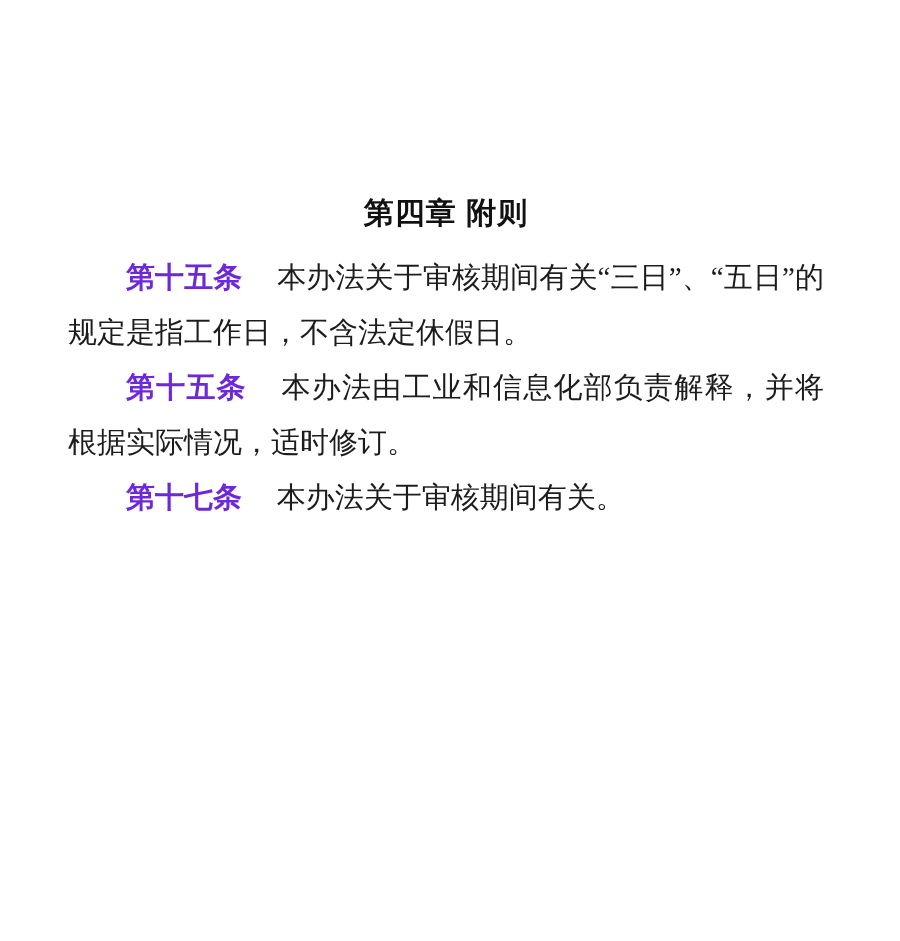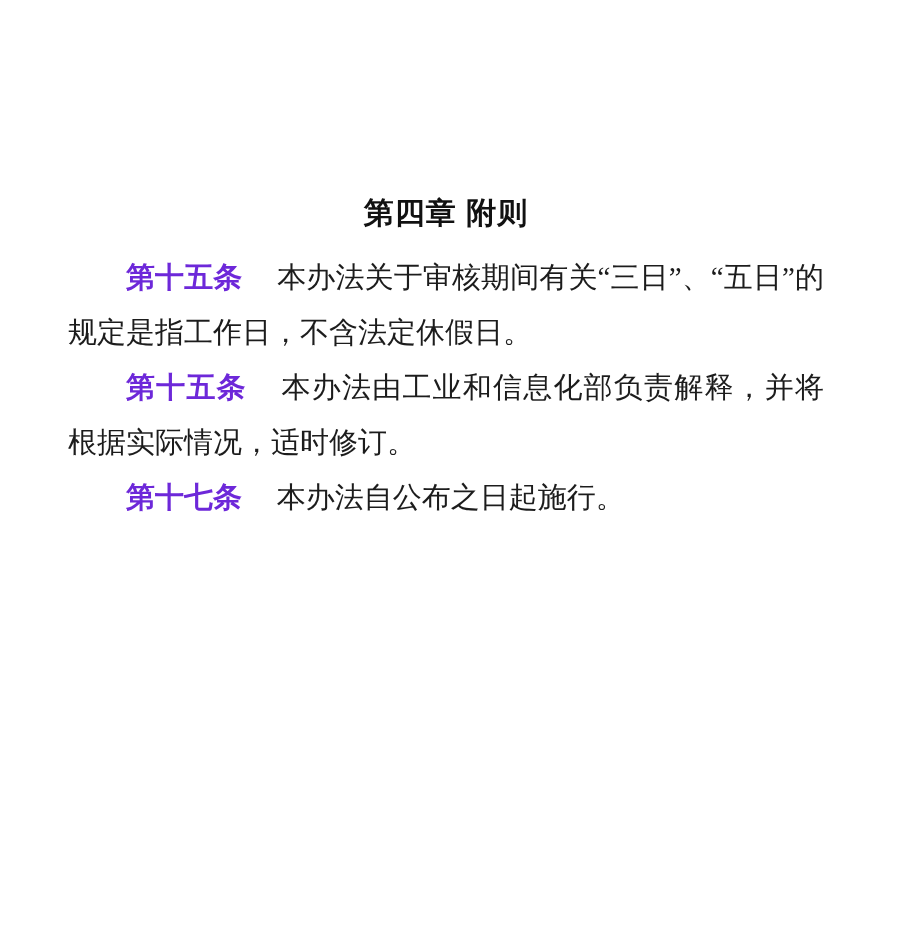--- a/index.html
+++ b/index.html
@@ -67,19 +67,19 @@
 
     <p class="article">
       <b class="article-number">第十五条</b><span>本办法关于审核期间有关“三日”、“五日”的规定是指工作日，不含法定休假日。</span>
     </p>
 
     <p class="article">
       <b class="article-number">第十五条</b><span>本办法由工业和信息化部负责解释，并将根据实际情况，适时修订。</span>
     </p>
 
     <p class="article">
-      <b class="article-number">第十七条</b><span>本办法自公布之日起施行。</span>
+      <b class="article-number">第十七条</b><span>本办法关于审核期间有关。</span>
     </p>
 
   </div>
 
   <div class="page-footer">5</div>
 </div>
 
 </body></html>

